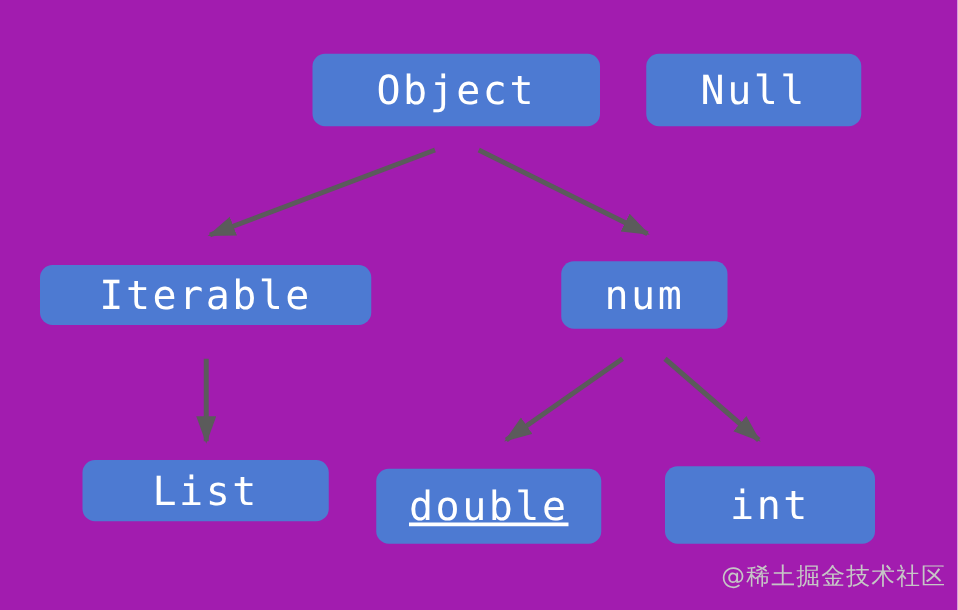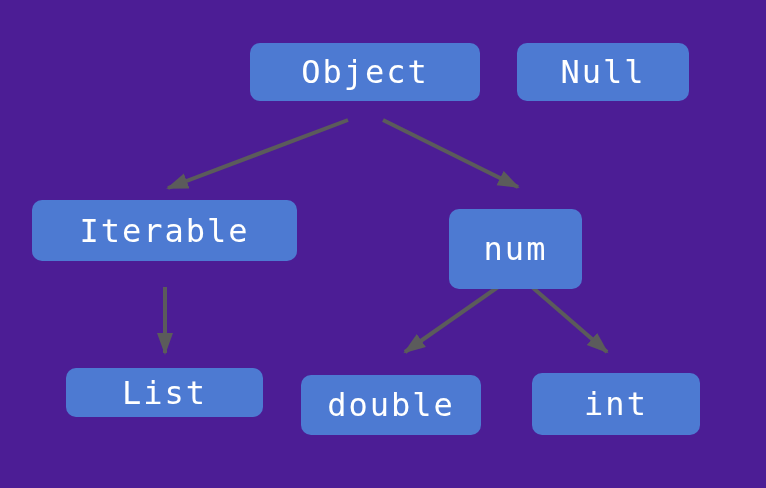--- a/index.html
+++ b/index.html
@@ -4,21 +4,21 @@
 <style>
   html, body {
     margin: 0;
     padding: 0;
     background: #ffffff;
   }
   .canvas {
     position: relative;
     width: 766px;
     height: 488px;
-    background: #4c1d95;
+    background: #a21caf;
     overflow: hidden;
     font-family: "DejaVu Sans Mono", monospace;
   }
   .edges-svg {
     position: absolute;
     inset: 0;
     width: 766px;
     height: 488px;
     pointer-events: none;
   }
@@ -68,20 +68,21 @@
         <line x1="383" y1="120" x2="518" y2="187" marker-end="url(#arrowhead)"></line>
         <line x1="165" y1="287" x2="165" y2="353" marker-end="url(#arrowhead)"></line>
         <line x1="498" y1="287" x2="405" y2="352" marker-end="url(#arrowhead)"></line>
         <line x1="532" y1="287" x2="607" y2="352" marker-end="url(#arrowhead)"></line>
       </g>
   </svg>
 
   <div>
       <div class="node" style="left: 250px; top: 43px; width: 230px; height: 58px;">Object</div>
       <div class="node" style="left: 517px; top: 43px; width: 172px; height: 58px;">Null</div>
-      <div class="node" style="left: 32px; top: 200px; width: 265px; height: 61px;">Iterable</div>
-      <div class="node" style="left: 449px; top: 209px; width: 133px; height: 80px;">num</div>
+      <div class="node" style="left: 32px; top: 212px; width: 265px; height: 48px;">Iterable</div>
+      <div class="node" style="left: 449px; top: 209px; width: 133px; height: 54px;">num</div>
       <div class="node" style="left: 66px; top: 368px; width: 197px; height: 49px;">List</div>
-      <div class="node" style="left: 301px; top: 375px; width: 180px; height: 60px;">double</div>
+      <div class="node" style="left: 301px; top: 375px; width: 180px; height: 60px; text-decoration: underline;">double</div>
       <div class="node" style="left: 532px; top: 373px; width: 168px; height: 62px; text-align: center;">int</div>
     </div>
 
+  <div class="watermark">@稀土掘金技术社区</div>
 </div>
 
 </body></html>

